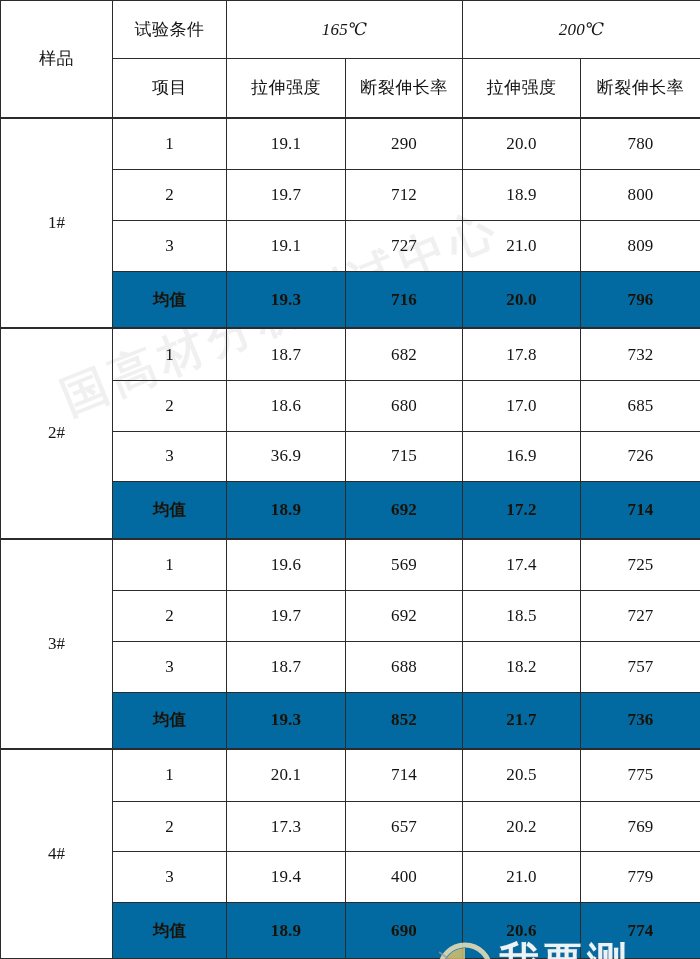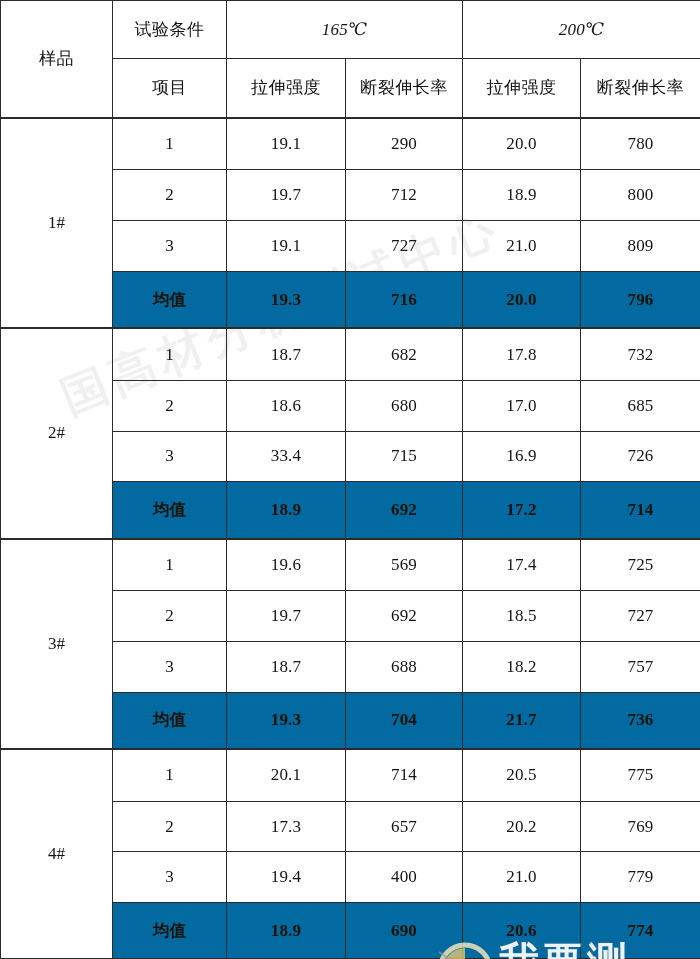--- a/index.html
+++ b/index.html
@@ -220,21 +220,21 @@
         </tr>
         <tr>
           <td class="idx">2</td>
           <td class="num">18.6</td>
           <td class="num">680</td>
           <td class="num">17.0</td>
           <td class="num">685</td>
         </tr>
         <tr>
           <td class="idx">3</td>
-          <td class="num">33.4</td>
+          <td class="num">36.9</td>
           <td class="num">715</td>
           <td class="num">16.9</td>
           <td class="num">726</td>
         </tr>
         <tr class="mean-row">
           <td class="mean-label">均值</td>
           <td class="num">18.9</td>
           <td class="num">692</td>
           <td class="num">17.2</td>
           <td class="num">714</td>
@@ -257,21 +257,21 @@
         <tr>
           <td class="idx">3</td>
           <td class="num">18.7</td>
           <td class="num">688</td>
           <td class="num">18.2</td>
           <td class="num">757</td>
         </tr>
         <tr class="mean-row">
           <td class="mean-label">均值</td>
           <td class="num">19.3</td>
-          <td class="num">704</td>
+          <td class="num">852</td>
           <td class="num">21.7</td>
           <td class="num">736</td>
         </tr>
         <tr class="block-start">
           <td class="sample-label" rowspan="4">4#</td>
           <td class="idx">1</td>
           <td class="num">20.1</td>
           <td class="num">714</td>
           <td class="num">20.5</td>
           <td class="num">775</td>

